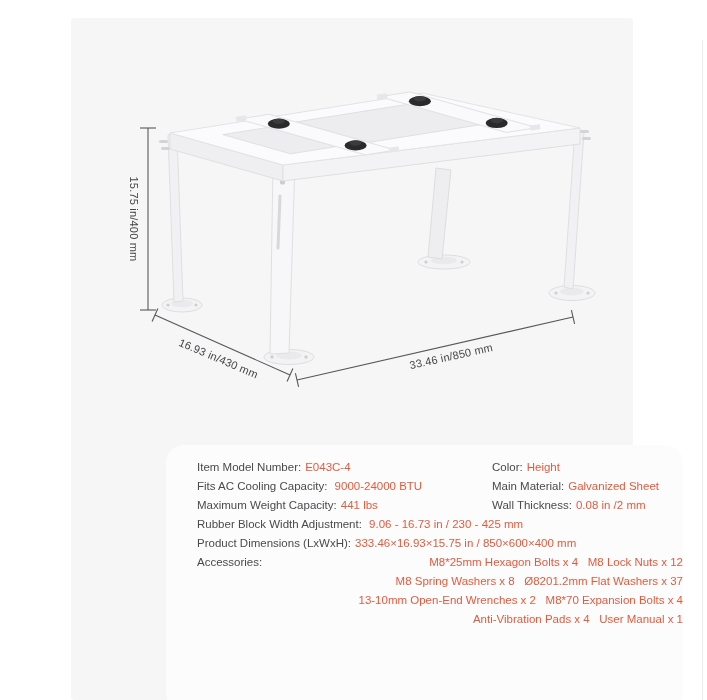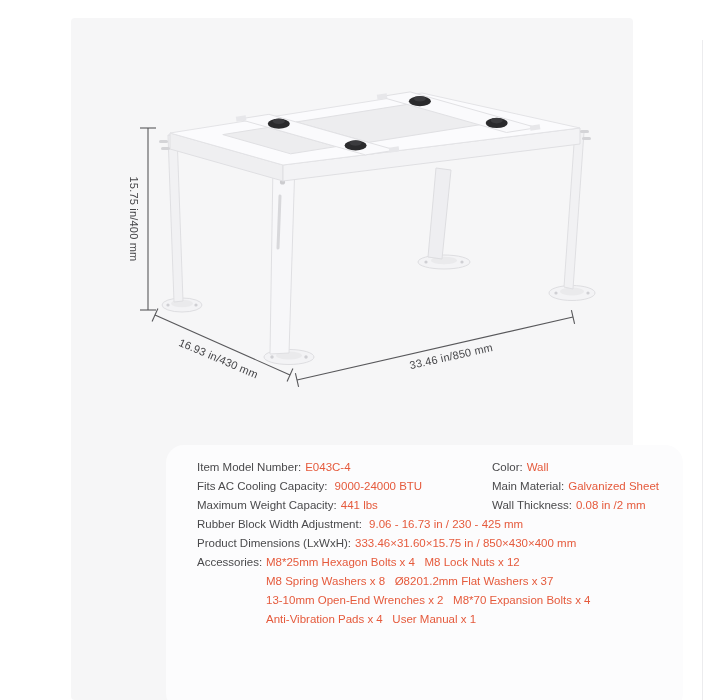--- a/index.html
+++ b/index.html
@@ -21,21 +21,21 @@
     font-size:11.5px;line-height:19px;color:#4a4a4c;
   }
   .row{height:19px;white-space:nowrap;}
   .pair .cell-left{display:inline-block;width:295px;vertical-align:top;}
   .pair .cell-right{display:inline-block;vertical-align:top;}
   .lbl{color:#4a4a4c;}
   .val{color:#e55a3c;margin-left:4px;white-space:pre-wrap;}
   .acc{display:flex;align-items:flex-start;}
   .acc .acc-label{width:69px;flex:0 0 69px;}
   .acc .acc-lines{flex:1;}
-  .acc-line{height:19px;color:#e55a3c;white-space:pre-wrap;}
+  .acc-line{height:19px;color:#e55a3c;white-space:pre-wrap;text-align:right;}
   .edge-line{
     position:absolute;left:702px;top:40px;width:1px;height:660px;
     background:#ececee;
   }
   svg text{font-family:"Liberation Sans", sans-serif;}
   .dim-text{fill:#454548;font-size:11px;letter-spacing:.2px;}
 </style>
 </head>
 <body>
 
@@ -147,21 +147,21 @@
     </g>
     <text class="dim-text" x="381" y="342" text-anchor="middle" transform="rotate(-12.5 381 342)">33.46 in/850 mm</text>
   </svg>
 
   <div class="spec-panel">
 
     <div class="row pair">
       <span class="cell-left">
         <span class="lbl">Item Model Number:</span><span class="val">E043C-4</span>
       </span><span class="cell-right">
-        <span class="lbl">Color:</span><span class="val">Wall</span>
+        <span class="lbl">Color:</span><span class="val">Height</span>
       </span>
     </div>
 
     <div class="row pair">
       <span class="cell-left">
         <span class="lbl">Fits AC Cooling Capacity:</span><span class="val"> 9000-24000 BTU</span>
       </span><span class="cell-right">
         <span class="lbl">Main Material:</span><span class="val">Galvanized Sheet</span>
       </span>
     </div>
@@ -171,21 +171,21 @@
         <span class="lbl">Maximum Weight Capacity:</span><span class="val">441 lbs</span>
       </span><span class="cell-right">
         <span class="lbl">Wall Thickness:</span><span class="val">0.08 in /2 mm</span>
       </span>
     </div>
 
     <div class="row">
       <span class="lbl">Rubber Block Width Adjustment:</span><span class="val"> 9.06 - 16.73 in / 230 - 425 mm</span>
     </div>
     <div class="row">
-      <span class="lbl">Product Dimensions (LxWxH):</span><span class="val">333.46×31.60×15.75 in / 850×430×400 mm</span>
+      <span class="lbl">Product Dimensions (LxWxH):</span><span class="val">333.46×16.93×15.75 in / 850×600×400 mm</span>
     </div>
 
     <div class="acc">
       <span class="acc-label lbl">Accessories:</span>
       <span class="acc-lines">
         <span class="acc-line" style="display:block">M8*25mm Hexagon Bolts x 4   M8 Lock Nuts x 12</span>
         <span class="acc-line" style="display:block">M8 Spring Washers x 8   Ø8201.2mm Flat Washers x 37</span>
         <span class="acc-line" style="display:block">13-10mm Open-End Wrenches x 2   M8*70 Expansion Bolts x 4</span>
         <span class="acc-line" style="display:block">Anti-Vibration Pads x 4   User Manual x 1</span>
       </span>

